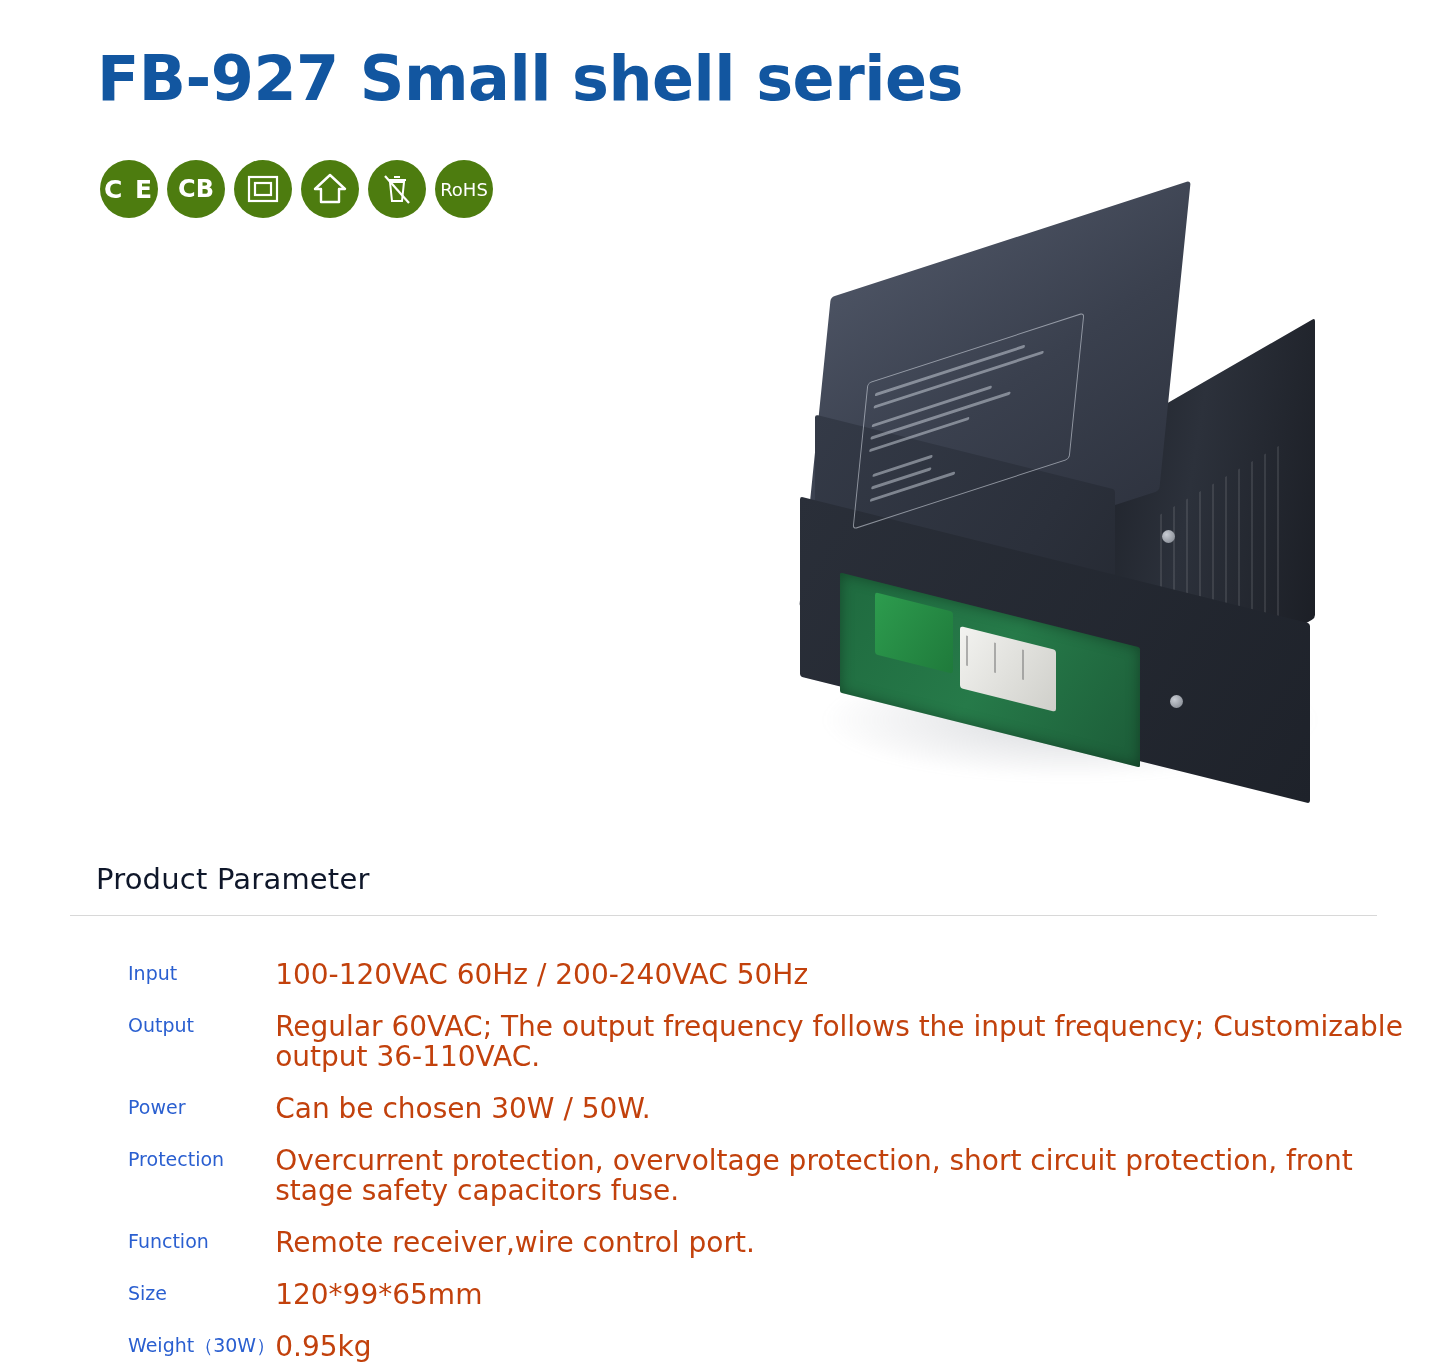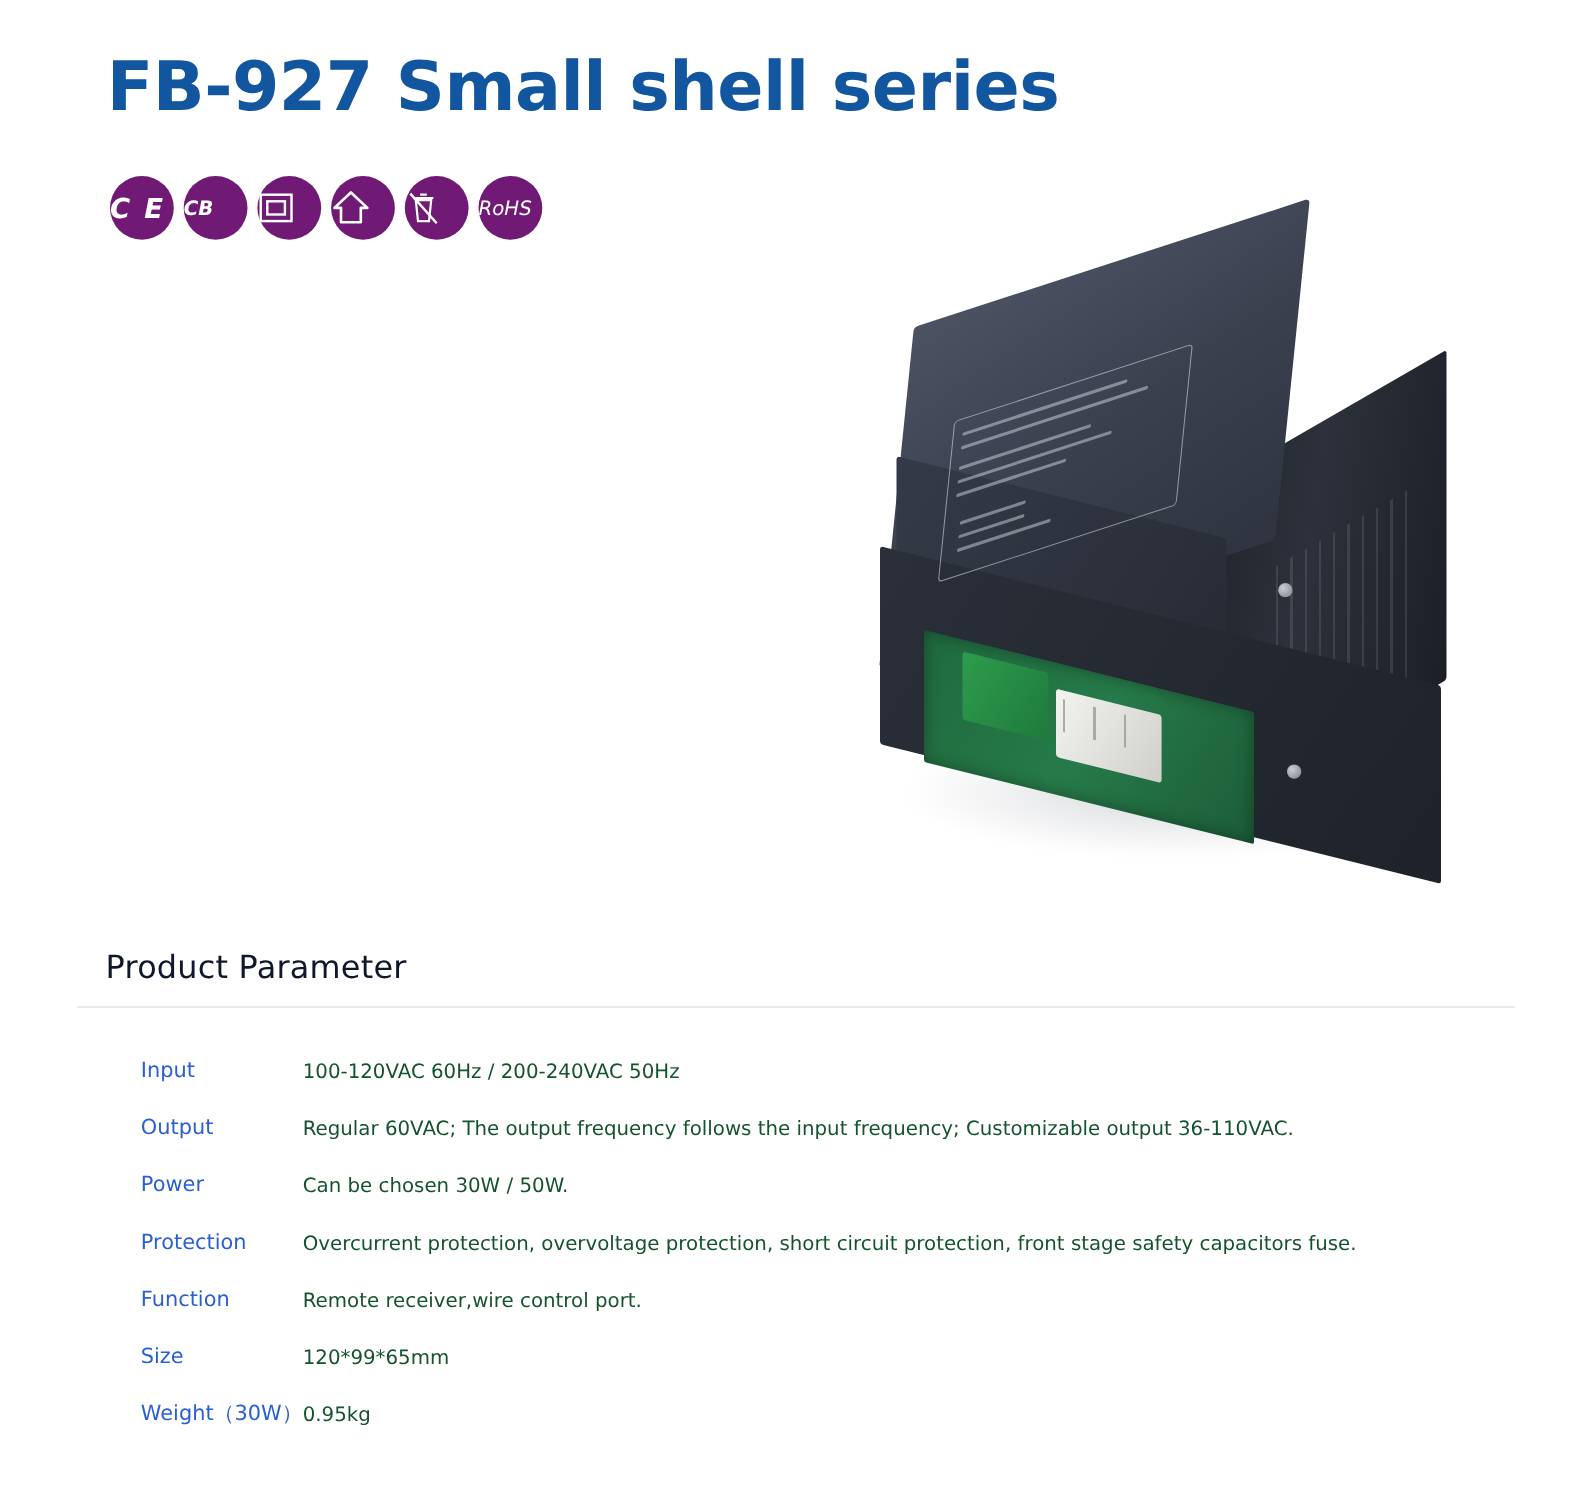--- a/index.html
+++ b/index.html
@@ -34,31 +34,30 @@
     left: 100px;
     top: 160px;
     display: flex;
     align-items: center;
     gap: 9px;
   }
   .badge {
     width: 58px;
     height: 58px;
     border-radius: 50%;
-    background: #701a75;
+    background: #4d7c0f;
     color: #ffffff;
     display: flex;
     align-items: center;
-    justify-content: flex-start;
+    justify-content: center;
     position: relative;
     flex: none;
-    font-style: italic;
   }
   .badge-ce   { font-size: 25px; font-weight: bold; letter-spacing: 2px; }
-  .badge-cb   { font-size: 18px; font-weight: bold; letter-spacing: 0px; }
+  .badge-cb   { font-size: 24px; font-weight: bold; letter-spacing: 0px; }
   .badge-rohs { font-size: 18px; letter-spacing: 0px; }
   .badge svg { display: block; }
 
   
   .photo-area {
     position: absolute;
     left: 760px;
     top: 230px;
     width: 620px;
     height: 600px;
@@ -232,22 +231,22 @@
     font-family: "DejaVu Sans", sans-serif;
   }
   .spec-label {
     width: 132px;
     color: #2a5fd0;
     font-size: 19px;
     line-height: 26px;
     white-space: nowrap;
   }
   .spec-value {
-    color: #14532d;
-    font-size: 18px;
+    color: #c2410c;
+    font-size: 28px;
     line-height: 30px;
     padding-left: 4px;
   }
 </style>
 </head>
 <body>
 
 <div class="page-title">FB-927 Small shell series</div>
 
 <div class="badges">

